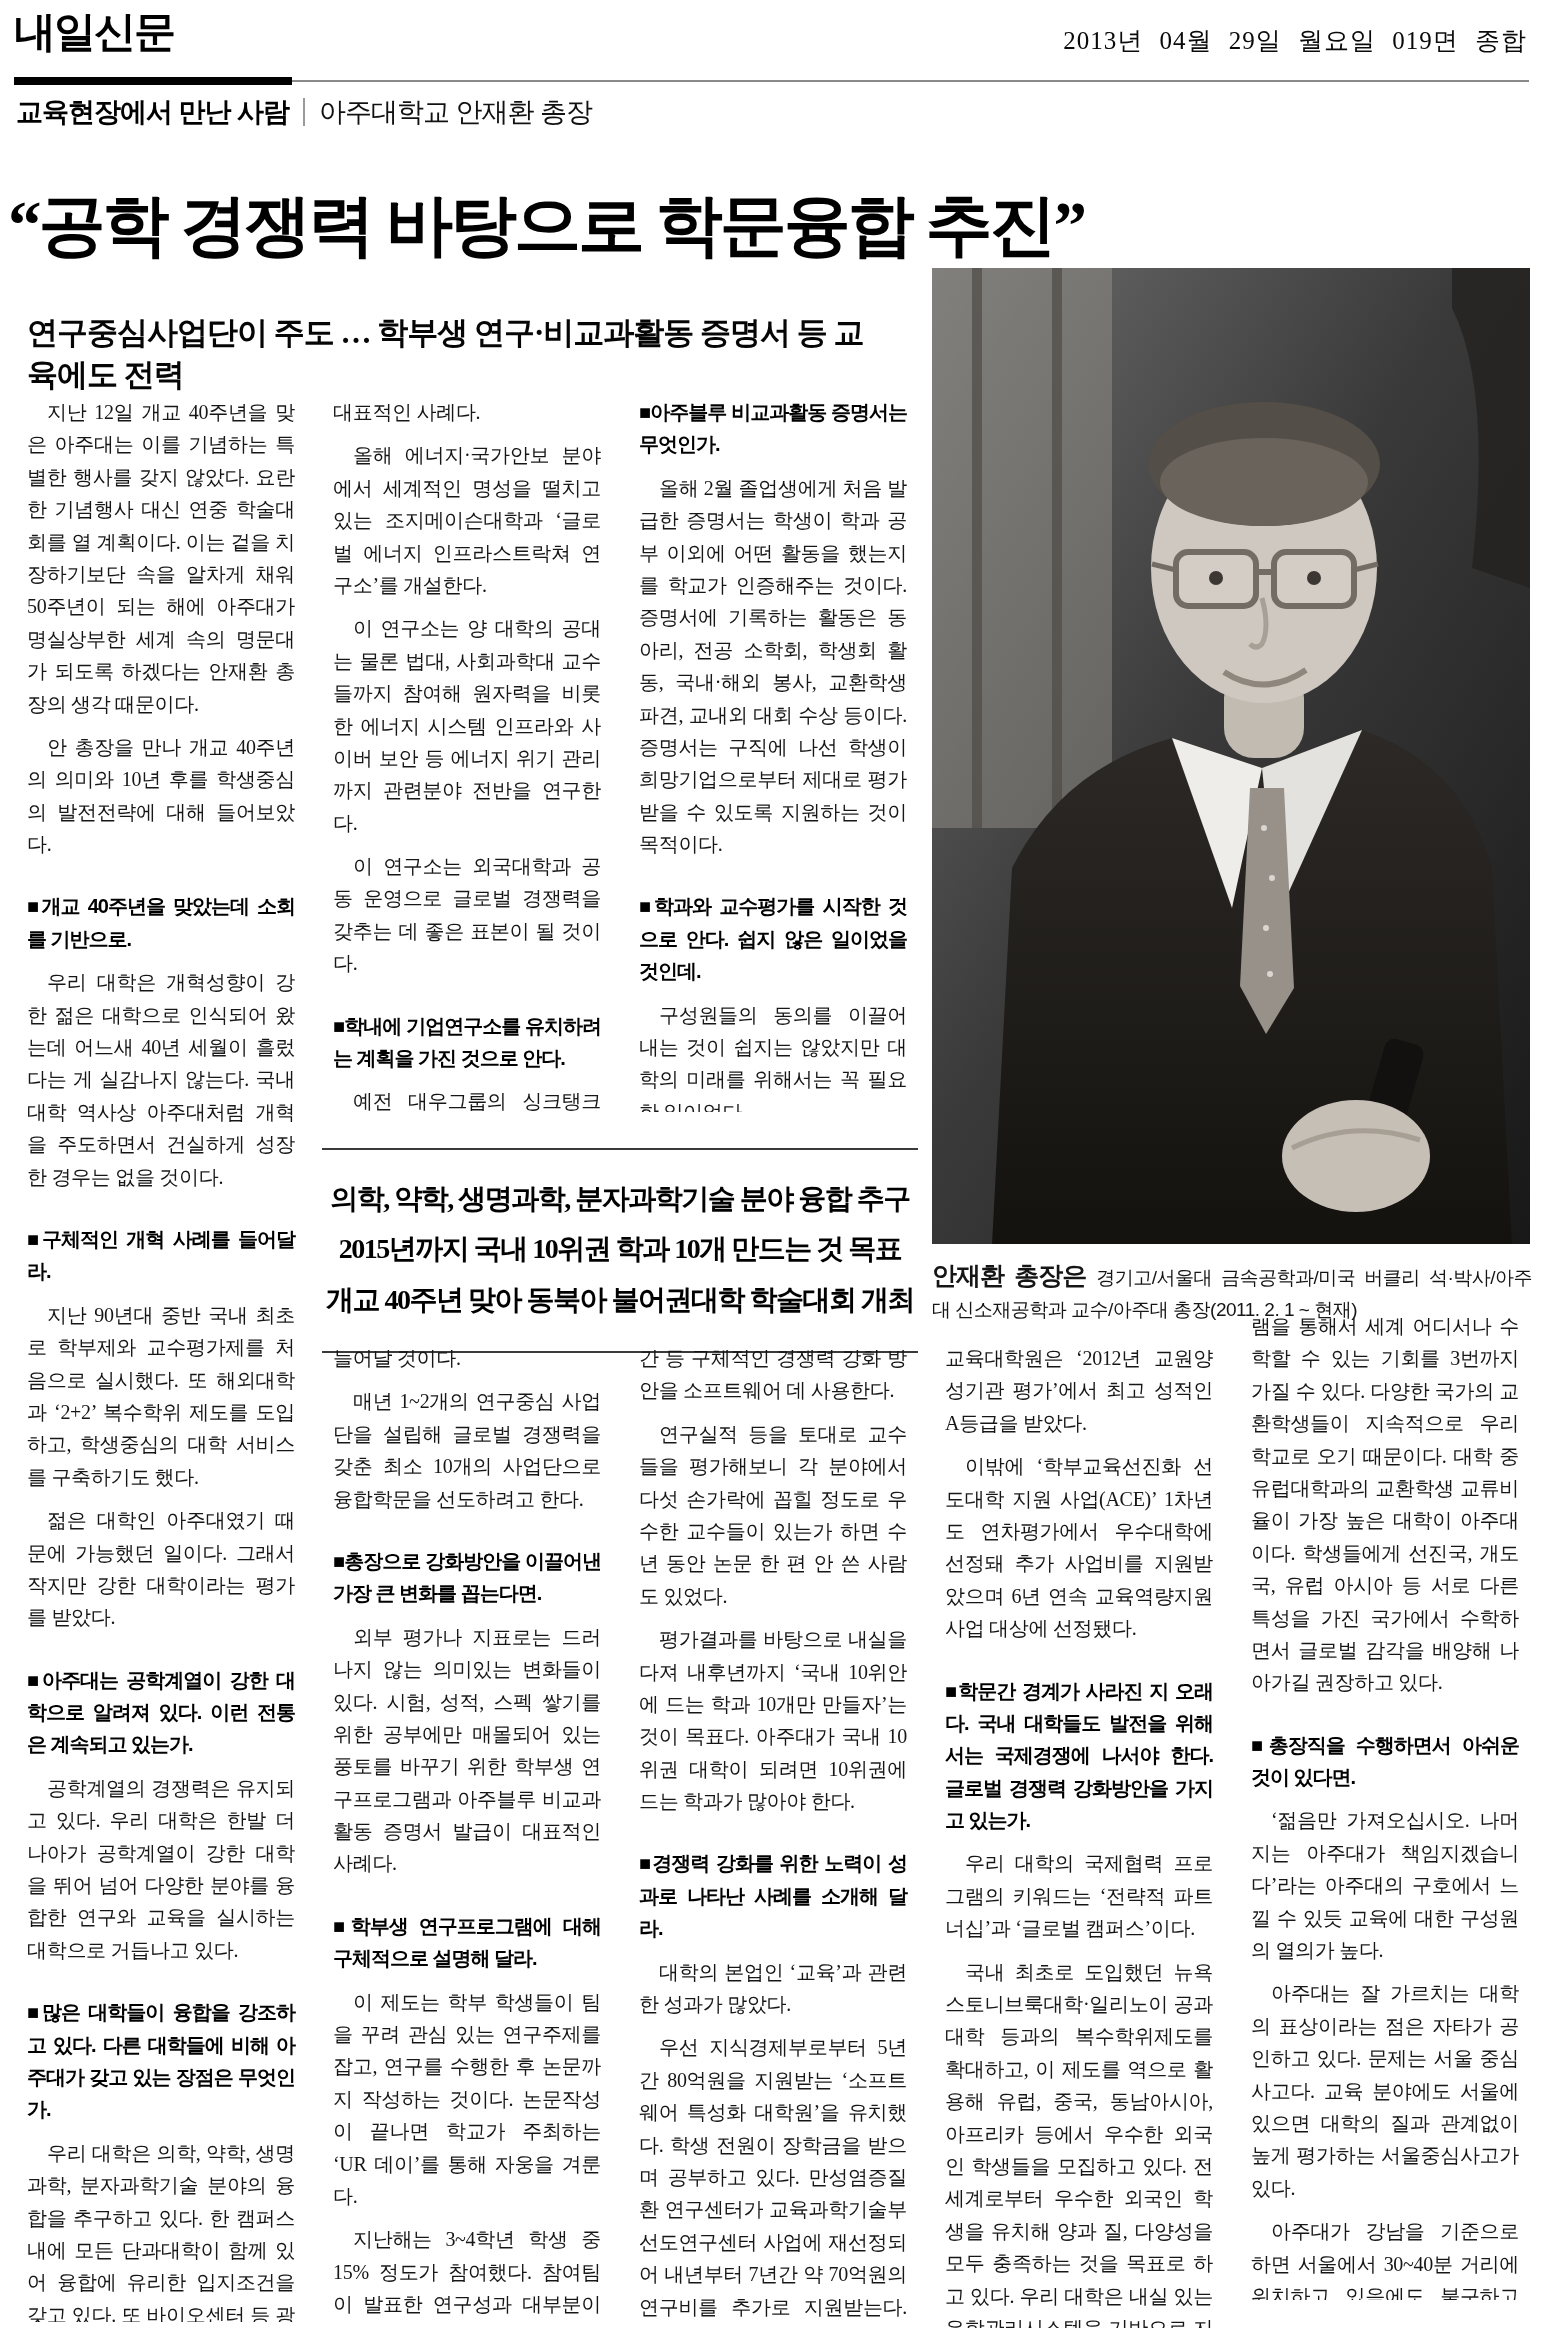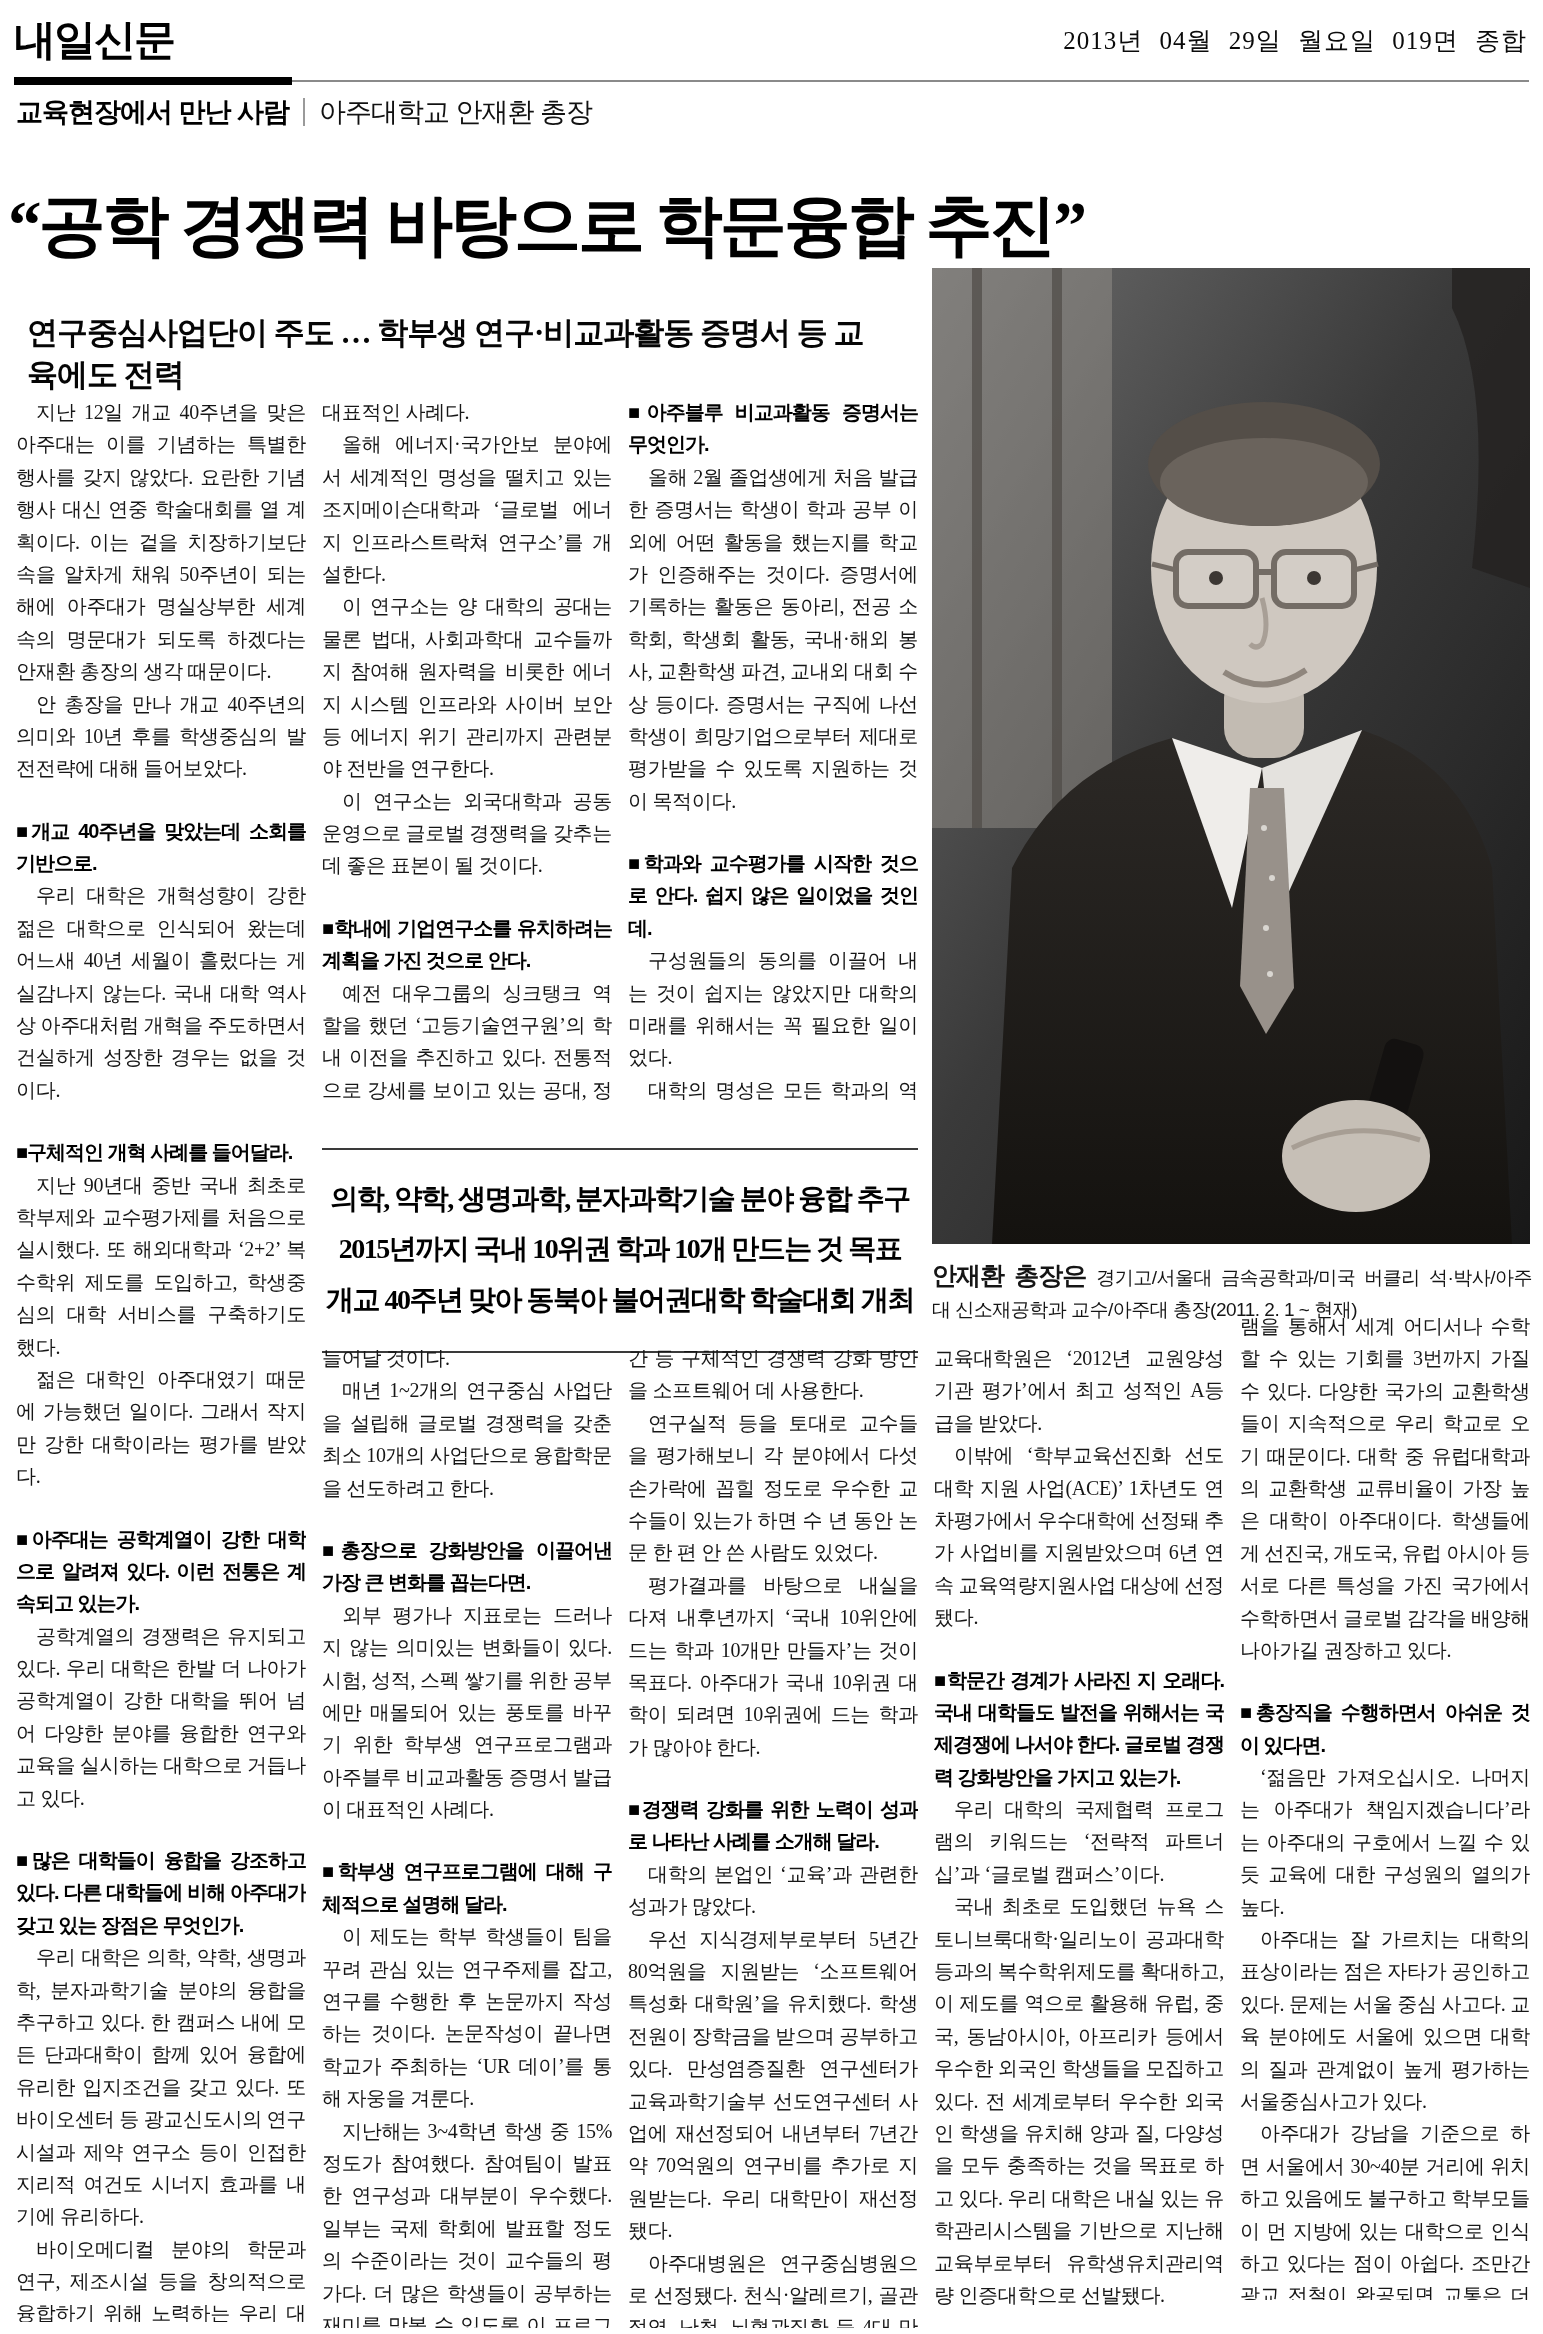--- a/index.html
+++ b/index.html
@@ -3,21 +3,21 @@
 <meta charset="utf-8">
 <style>
   html,body{margin:0;padding:0;background:#e8e8e8;}
   .page{
     position:relative;width:1543px;height:2334px;background:#ffffff;
     margin:0 auto;overflow:hidden;color:#121212;
     font-family:"Liberation Serif","DejaVu Serif",serif;
   }
   
   .masthead-logo{
-    position:absolute;left:14px;top:12px;
+    position:absolute;left:14px;top:4px;
     font-family:"Liberation Sans","DejaVu Sans",sans-serif;
     font-weight:900;font-size:42px;letter-spacing:-2px;color:#000;
   }
   .dateline{
     position:absolute;right:16px;top:24px;
     font-size:25px;word-spacing:9px;letter-spacing:1px;color:#0a0a0a;
   }
   .top-rule{position:absolute;left:14px;top:80px;width:1515px;height:2px;background:#8a8a8a;}
   .top-rule .thick{position:absolute;left:0;top:-3px;width:278px;height:8px;background:#000;}
   
@@ -37,21 +37,21 @@
   .subhead{
     position:absolute;left:27px;top:286px;width:860px;
     font-weight:700;font-size:31px;letter-spacing:-1px;color:#050505;
   }
   
   .col{
     position:absolute;width:290px;overflow:hidden;
     font-size:20px;line-height:1.62;text-align:justify;color:#161616;
     letter-spacing:-0.3px;
   }
-  .col p{margin:0;}
+  .col p{margin:11px;}
   .col p.p{text-indent:1em;}
   .col p.cont{text-indent:0;}
   .col p.q{
     font-family:"Liberation Sans","DejaVu Sans",sans-serif;
     font-weight:700;letter-spacing:-1px;margin-top:30px;color:#000;text-indent:0;
   }
   .col p:first-child{margin-top:0;}
   #col-1{left:16px;top:396px;height:1926px;}
   #col-2{left:322px;top:396px;height:716px;}
   #col-3{left:628px;top:396px;height:716px;}

